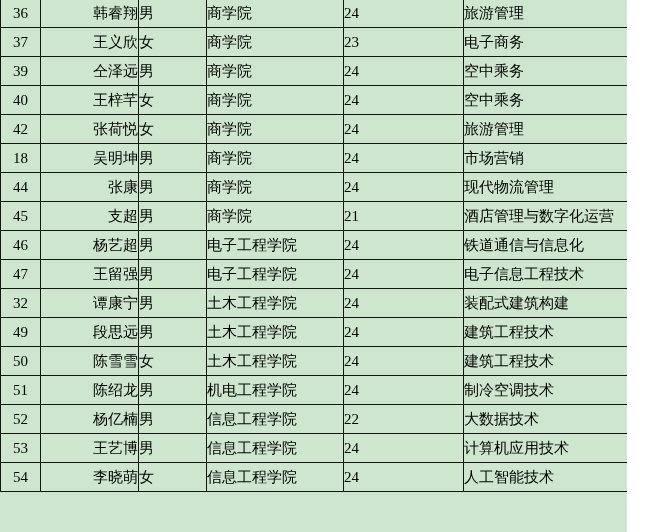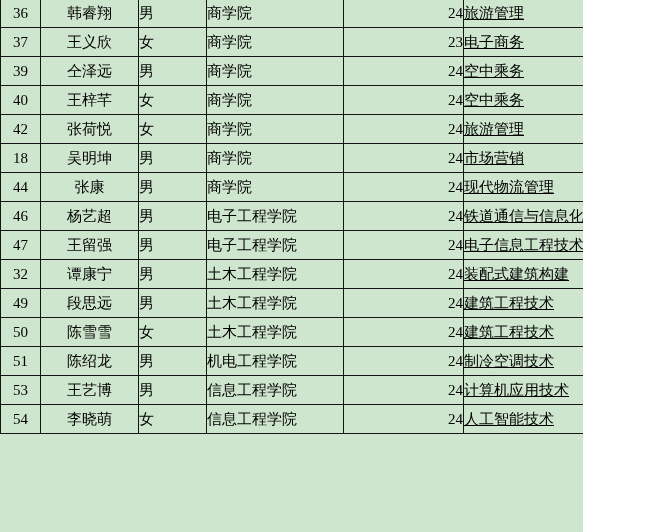--- a/index.html
+++ b/index.html
@@ -2,21 +2,21 @@
 <html><head>
 <meta charset="utf-8">
 <style>
   html, body {
     margin: 0;
     padding: 0;
     background: #ffffff;
   }
   .viewport {
     position: relative;
-    width: 583px;
+    width: 627px;
     height: 532px;
     overflow: hidden;
     background: #cfe6ce;
     font-family: "Liberation Serif", "DejaVu Serif", serif;
   }
   table.sheet {
     position: absolute;
     top: -2px;
     left: 0;
     width: 649px;
@@ -29,25 +29,25 @@
     border: 1.5px solid #141414;
     background: #cfe6ce;
     color: #000000;
     font-size: 15px;
     line-height: 28px;
     padding: 0;
     overflow: hidden;
     white-space: nowrap;
   }
   td.c-id     { text-align: center; }
-  td.c-name   { text-align: center; padding-left: 12px; margin-left: 20px; }
+  td.c-name   { text-align: right; padding-left: 12px; margin-left: 20px; }
   td.c-gender { text-align: left; padding-left: 12px; }
   td.c-college{ text-align: left; padding-left: 12px; }
-  td.c-age    { text-align: right; }
-  td.c-major  { text-align: left; padding-left: 9px; text-decoration: underline; }
+  td.c-age    { text-align: left; }
+  td.c-major  { text-align: left; padding-left: 9px; }
 </style>
 </head>
 <body>
 
 <div class="viewport">
   <table class="sheet">
     <colgroup>
       <col style="width:40px">
       <col style="width:98px">
       <col style="width:68px">
@@ -114,20 +114,28 @@
 
   <tr>
     <td class="c-id">44</td>
     <td class="c-name">张康</td>
     <td class="c-gender">男</td>
     <td class="c-college">商学院</td>
     <td class="c-age">24</td>
     <td class="c-major">现代物流管理</td>
   </tr>
 
+  <tr>
+    <td class="c-id">45</td>
+    <td class="c-name">支超</td>
+    <td class="c-gender">男</td>
+    <td class="c-college">商学院</td>
+    <td class="c-age">21</td>
+    <td class="c-major">酒店管理与数字化运营</td>
+  </tr>
 
   <tr>
     <td class="c-id">46</td>
     <td class="c-name">杨艺超</td>
     <td class="c-gender">男</td>
     <td class="c-college">电子工程学院</td>
     <td class="c-age">24</td>
     <td class="c-major">铁道通信与信息化</td>
   </tr>
 
@@ -169,20 +177,28 @@
 
   <tr>
     <td class="c-id">51</td>
     <td class="c-name">陈绍龙</td>
     <td class="c-gender">男</td>
     <td class="c-college">机电工程学院</td>
     <td class="c-age">24</td>
     <td class="c-major">制冷空调技术</td>
   </tr>
 
+  <tr>
+    <td class="c-id">52</td>
+    <td class="c-name">杨亿楠</td>
+    <td class="c-gender">男</td>
+    <td class="c-college">信息工程学院</td>
+    <td class="c-age">22</td>
+    <td class="c-major">大数据技术</td>
+  </tr>
 
   <tr>
     <td class="c-id">53</td>
     <td class="c-name">王艺博</td>
     <td class="c-gender">男</td>
     <td class="c-college">信息工程学院</td>
     <td class="c-age">24</td>
     <td class="c-major">计算机应用技术</td>
   </tr>
 

